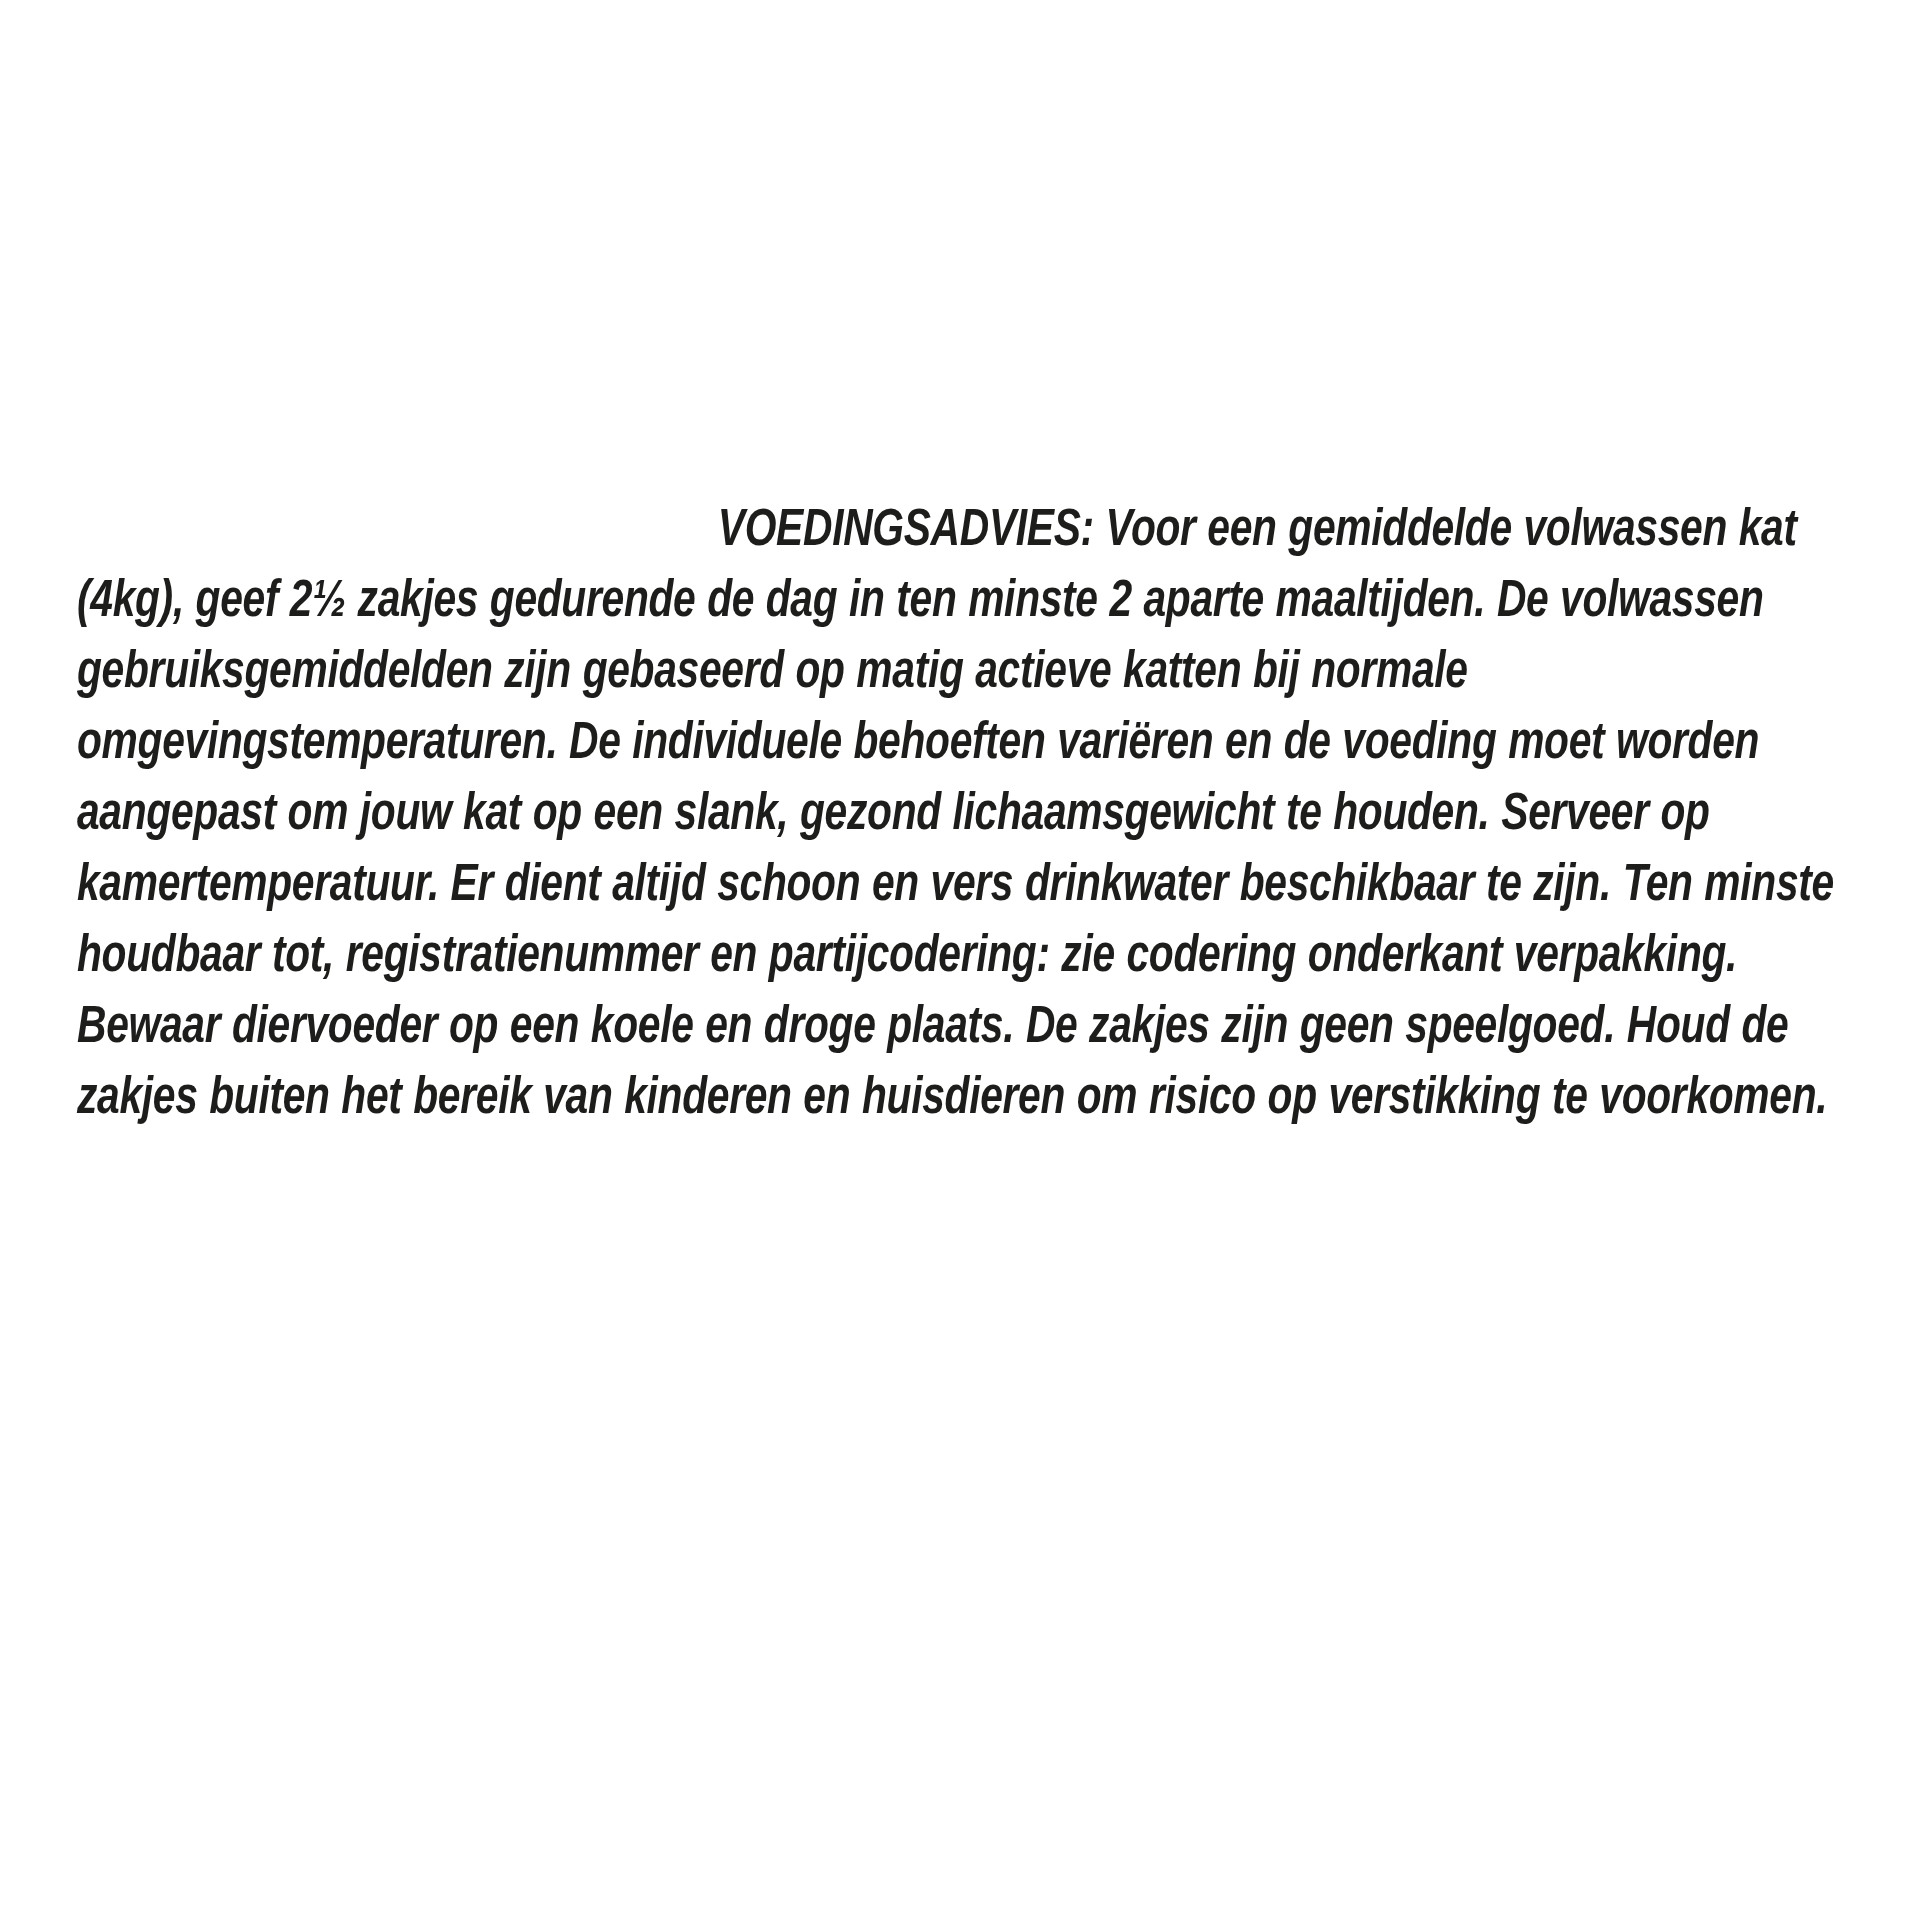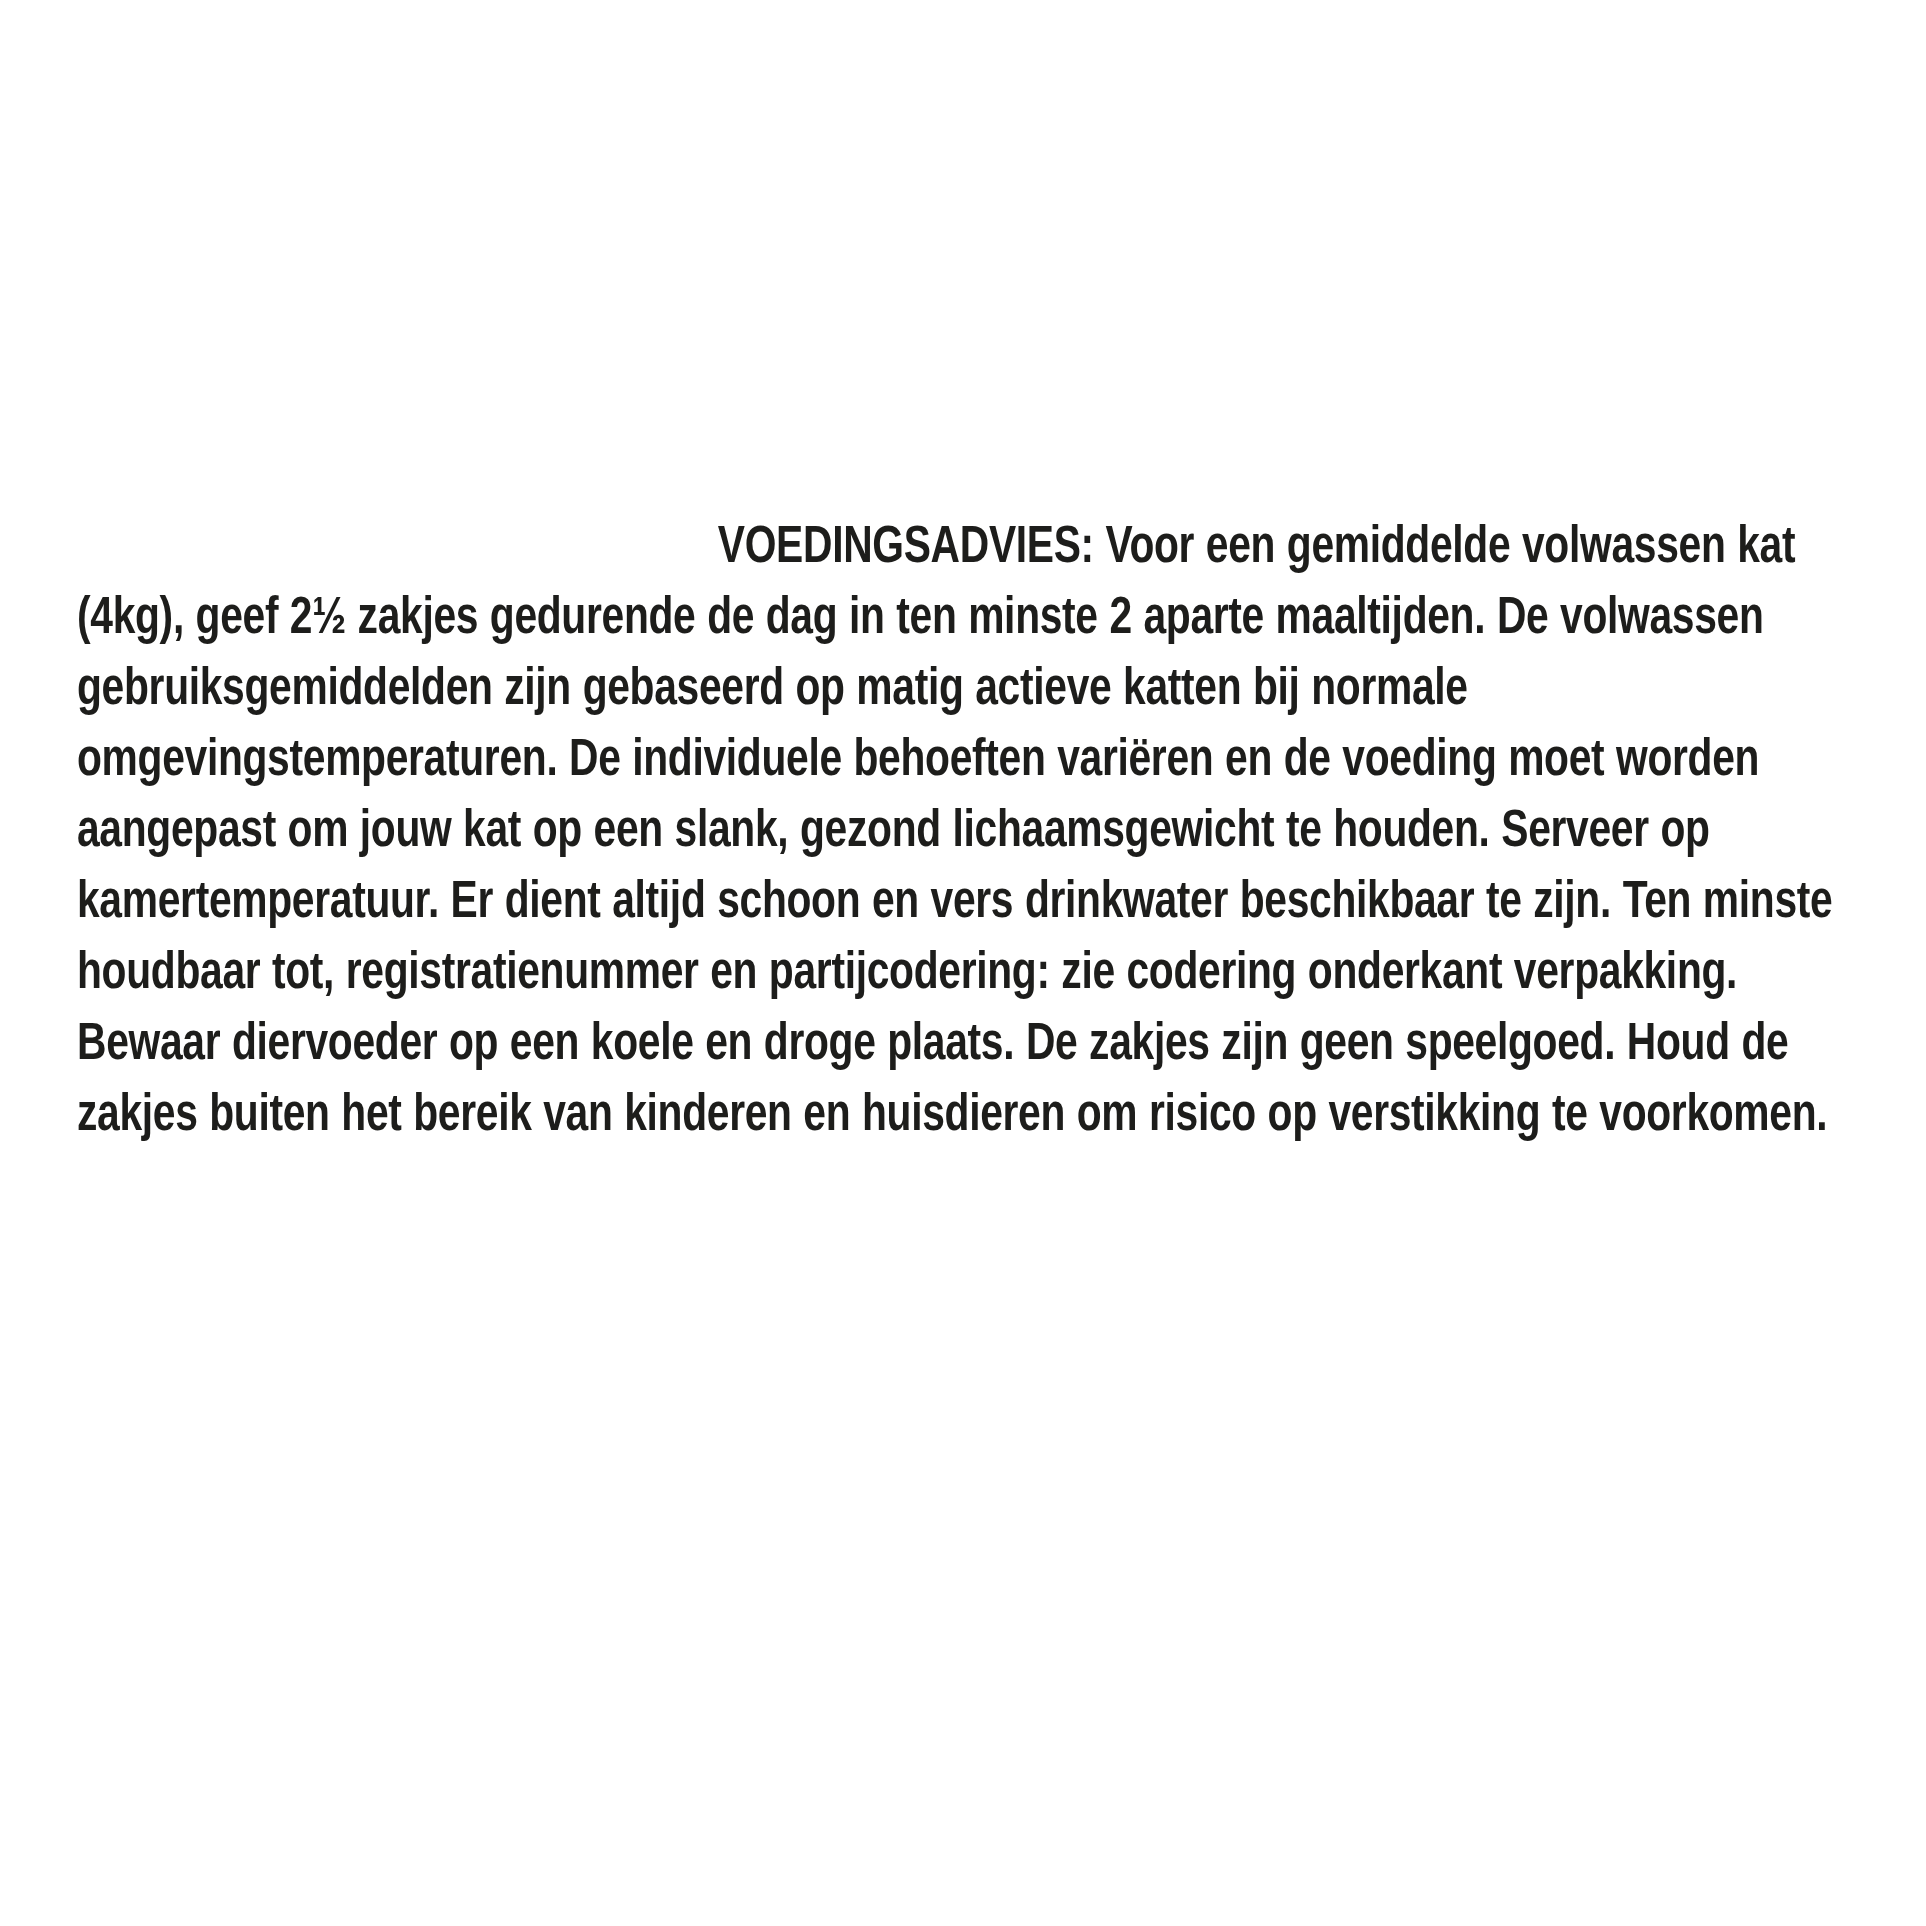--- a/index.html
+++ b/index.html
@@ -18,22 +18,23 @@
     position: relative;
     width: 1926px;
     height: 1926px;
     background: #ffffff;
     box-sizing: border-box;
   }
 
   .feeding-panel {
     position: absolute;
     left: 77px;
-    top: 509px;
+    top: 492px;
     width: 1780px;
+    font-style: italic;
   }
 
   
   .advice-text {
     color: #1d1d1b;
     font-family: "Liberation Sans", "DejaVu Sans", sans-serif;
     font-weight: 700;
     font-size: 51px;
     line-height: 71px;
     letter-spacing: -0.4px;

